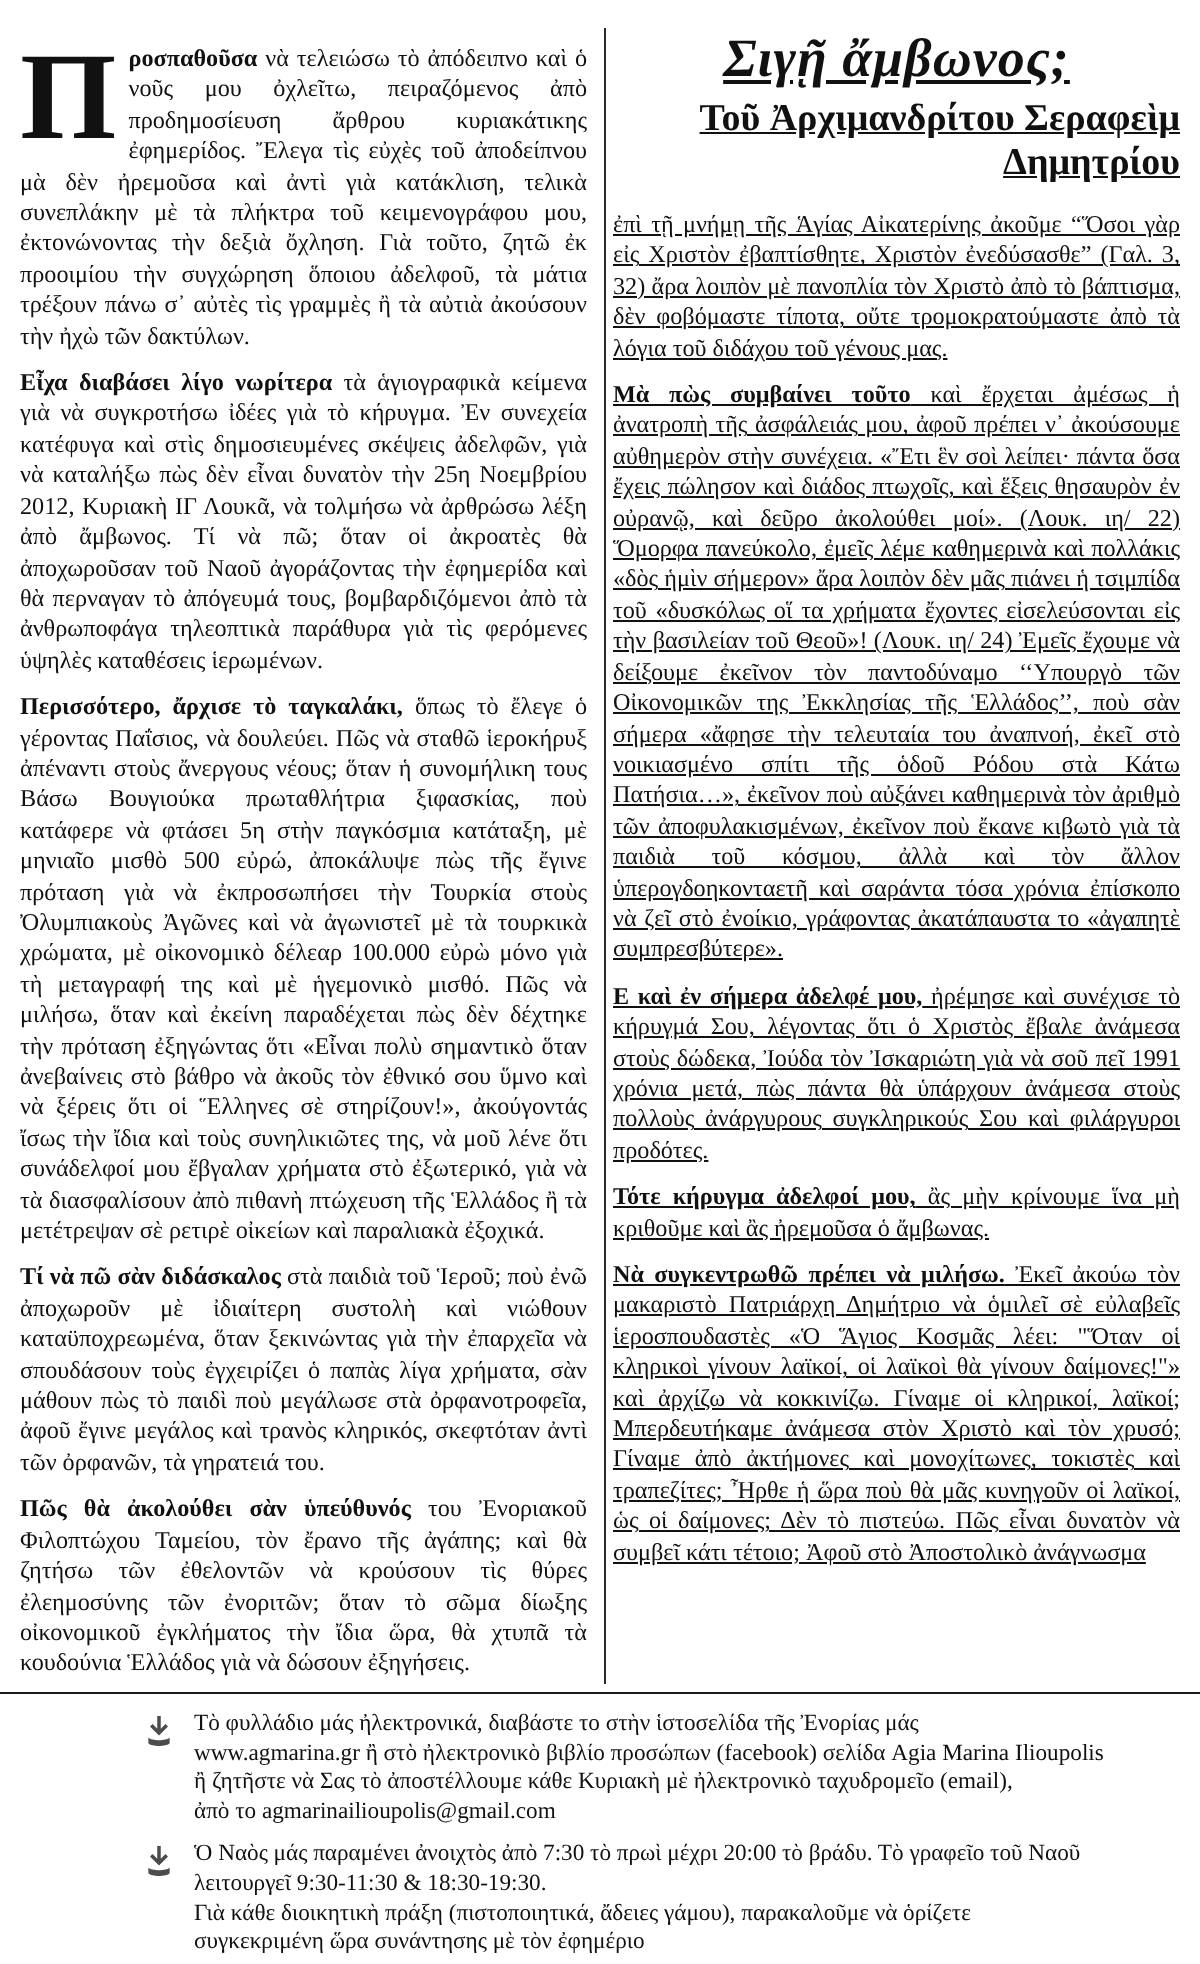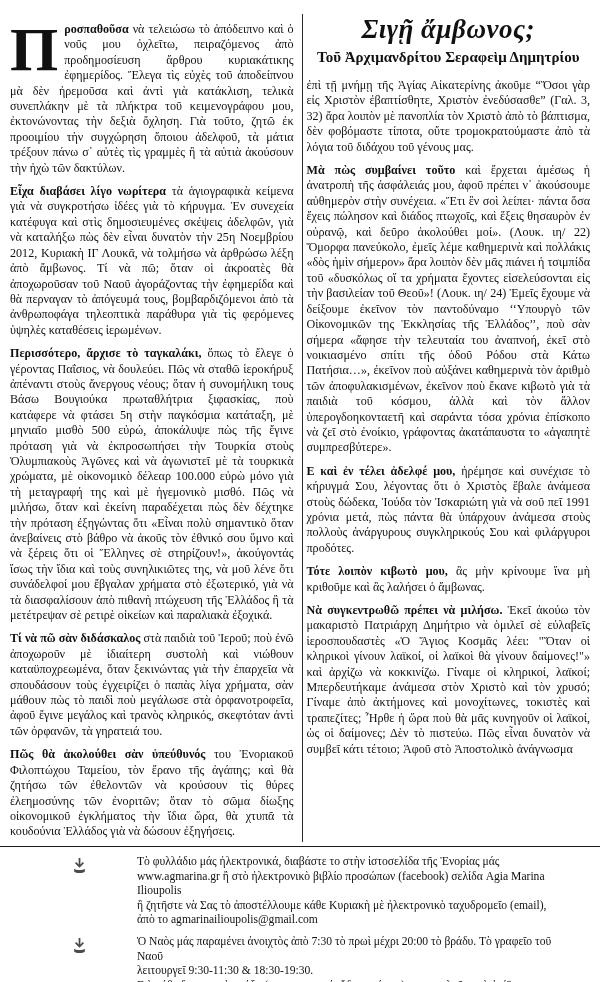--- a/index.html
+++ b/index.html
@@ -10,21 +10,21 @@
     overflow: hidden; position: relative;
     -webkit-font-smoothing: antialiased;
   }
   .columns {
     display: flex;
     padding: 14px 10px 0 10px;
     height: 828px; overflow: hidden;
   }
   .col { width: 290px; }
   .col-left { padding: 8px 8px 0 0; }
-  .col-right { padding: 0 0 0 4px; border-left: 1px solid #2a2a2a; }
+  .col-right { padding: 0 0 0 4px; border-left: 1px solid #2a2a2a; text-decoration: underline; }
   p.body-par {
     margin: 0 0 8px 0;
     text-align: justify;
     font-size: 12.1px;
     line-height: 15.4px;
   }
   .lead { font-weight: bold; }
   .dropcap {
     float: left;
     font-size: 62px;
@@ -34,38 +34,37 @@
   }
   .title {
     margin: 0 0 4px 0;
     text-align: center;
     font-size: 27px;
     font-weight: bold;
     font-style: italic;
     letter-spacing: 0.5px;
   }
   .author {
-    text-align: center;
-    font-size: 15px;
+    text-align: right;
+    font-size: 19px;
     font-weight: bold;
     margin: 0 0 12px 0;
   }
   .footer {
     position: absolute;
     left: 0; top: 846px;
     width: 600px;
     border-top: 1.5px solid #1a1a1a;
     padding-top: 5px;
   }
   .note {
     display: flex;
     align-items: flex-start;
     margin: 3px 0 7px 72px;
     width: 488px;
-    gap: 40px;
   }
   .note-icon {
     flex: 0 0 16px;
     margin: 2px 9px 0 0;
     color: #4c4c4c;
   }
   .note-icon svg { width: 15px; height: 17px; display: block; }
   .note-text {
     font-size: 11.6px;
     line-height: 14.6px;
@@ -91,23 +90,23 @@
   </div>
 
   <div class="col col-right">
     <h1 class="title">Σιγῇ ἄμβωνος;</h1>
     <div class="author">Τοῦ Ἀρχιμανδρίτου Σεραφεὶμ Δημητρίου</div>
 
     <p class="body-par"><span>ἐπὶ τῇ μνήμῃ τῆς Ἁγίας Αἰκατερίνης ἀκοῦμε “Ὅσοι γὰρ εἰς Χριστὸν ἐβαπτίσθητε, Χριστὸν ἐνεδύσασθε” (Γαλ. 3, 32) ἄρα λοιπὸν μὲ πανοπλία τὸν Χριστὸ ἀπὸ τὸ βάπτισμα, δὲν φοβόμαστε τίποτα, οὔτε τρομοκρατούμαστε ἀπὸ τὰ λόγια τοῦ διδάχου τοῦ γένους μας.</span></p>
 
     <p class="body-par"><span class="lead">Μὰ πὼς συμβαίνει τοῦτο</span><span> καὶ ἔρχεται ἀμέσως ἡ ἀνατροπὴ τῆς ἀσφάλειάς μου, ἀφοῦ πρέπει ν᾽ ἀκούσουμε αὐθημερὸν στὴν συνέχεια. «Ἔτι ἓν σοὶ λείπει· πάντα ὅσα ἔχεις πώλησον καὶ διάδος πτωχοῖς, καὶ ἕξεις θησαυρὸν ἐν οὐρανῷ, καὶ δεῦρο ἀκολούθει μοί». (Λουκ. ιη/ 22) Ὅμορφα πανεύκολο, ἐμεῖς λέμε καθημερινὰ καὶ πολλάκις «δὸς ἡμὶν σήμερον» ἄρα λοιπὸν δὲν μᾶς πιάνει ἡ τσιμπίδα τοῦ «δυσκόλως οἵ τα χρήματα ἔχοντες εἰσελεύσονται εἰς τὴν βασιλείαν τοῦ Θεοῦ»! (Λουκ. ιη/ 24) Ἐμεῖς ἔχουμε νὰ δείξουμε ἐκεῖνον τὸν παντοδύναμο ‘‘Υπουργὸ τῶν Οἰκονομικῶν της Ἐκκλησίας τῆς Ἑλλάδος’’, ποὺ σὰν σήμερα «ἄφησε τὴν τελευταία του ἀναπνοή, ἐκεῖ στὸ νοικιασμένο σπίτι τῆς ὁδοῦ Ρόδου στὰ Κάτω Πατήσια…», ἐκεῖνον ποὺ αὐξάνει καθημερινὰ τὸν ἀριθμὸ τῶν ἀποφυλακισμένων, ἐκεῖνον ποὺ ἔκανε κιβωτὸ γιὰ τὰ παιδιὰ τοῦ κόσμου, ἀλλὰ καὶ τὸν ἄλλον ὑπερογδοηκονταετῆ καὶ σαράντα τόσα χρόνια ἐπίσκοπο νὰ ζεῖ στὸ ἐνοίκιο, γράφοντας ἀκατάπαυστα το «ἀγαπητὲ συμπρεσβύτερε».</span></p>
 
-    <p class="body-par"><span class="lead">Ε καὶ ἐν τέλει ἀδελφέ μου,</span><span> ἠρέμησε καὶ συνέχισε τὸ κήρυγμά Σου, λέγοντας ὅτι ὁ Χριστὸς ἔβαλε ἀνάμεσα στοὺς δώδεκα, Ἰούδα τὸν Ἰσκαριώτη γιὰ νὰ σοῦ πεῖ 1991 χρόνια μετά, πὼς πάντα θὰ ὑπάρχουν ἀνάμεσα στοὺς πολλοὺς ἀνάργυρους συγκληρικούς Σου καὶ φιλάργυροι προδότες.</span></p>
+    <p class="body-par"><span class="lead">Ε καὶ ἐν σήμερα ἀδελφέ μου,</span><span> ἠρέμησε καὶ συνέχισε τὸ κήρυγμά Σου, λέγοντας ὅτι ὁ Χριστὸς ἔβαλε ἀνάμεσα στοὺς δώδεκα, Ἰούδα τὸν Ἰσκαριώτη γιὰ νὰ σοῦ πεῖ 1991 χρόνια μετά, πὼς πάντα θὰ ὑπάρχουν ἀνάμεσα στοὺς πολλοὺς ἀνάργυρους συγκληρικούς Σου καὶ φιλάργυροι προδότες.</span></p>
 
-    <p class="body-par"><span class="lead">Τότε λοιπὸν κιβωτὸ μου,</span><span> ἂς μὴν κρίνουμε ἵνα μὴ κριθοῦμε καὶ ἂς λαλήσει ὁ ἄμβωνας.</span></p>
+    <p class="body-par"><span class="lead">Τότε κήρυγμα ἀδελφοί μου,</span><span> ἂς μὴν κρίνουμε ἵνα μὴ κριθοῦμε καὶ ἂς ἠρεμοῦσα ὁ ἄμβωνας.</span></p>
 
     <p class="body-par"><span class="lead">Νὰ συγκεντρωθῶ πρέπει νὰ μιλήσω.</span><span> Ἐκεῖ ἀκούω τὸν μακαριστὸ Πατριάρχη Δημήτριο νὰ ὁμιλεῖ σὲ εὐλαβεῖς ἱεροσπουδαστὲς «Ὁ Ἅγιος Κοσμᾶς λέει: "Ὅταν οἱ κληρικοὶ γίνουν λαϊκοί, οἱ λαϊκοὶ θὰ γίνουν δαίμονες!"» καὶ ἀρχίζω νὰ κοκκινίζω. Γίναμε οἱ κληρικοί, λαϊκοί; Μπερδευτήκαμε ἀνάμεσα στὸν Χριστὸ καὶ τὸν χρυσό; Γίναμε ἀπὸ ἀκτήμονες καὶ μονοχίτωνες, τοκιστὲς καὶ τραπεζίτες; Ἦρθε ἡ ὥρα ποὺ θὰ μᾶς κυνηγοῦν οἱ λαϊκοί, ὡς οἱ δαίμονες; Δὲν τὸ πιστεύω. Πῶς εἶναι δυνατὸν νὰ συμβεῖ κάτι τέτοιο; Ἀφοῦ στὸ Ἀποστολικὸ ἀνάγνωσμα</span></p>
   </div>
 
 </div>
 
 <div class="footer">
   <div class="note">
     <span class="note-icon">
       <svg viewBox="0 0 24 26" fill="currentColor" aria-hidden="true">

